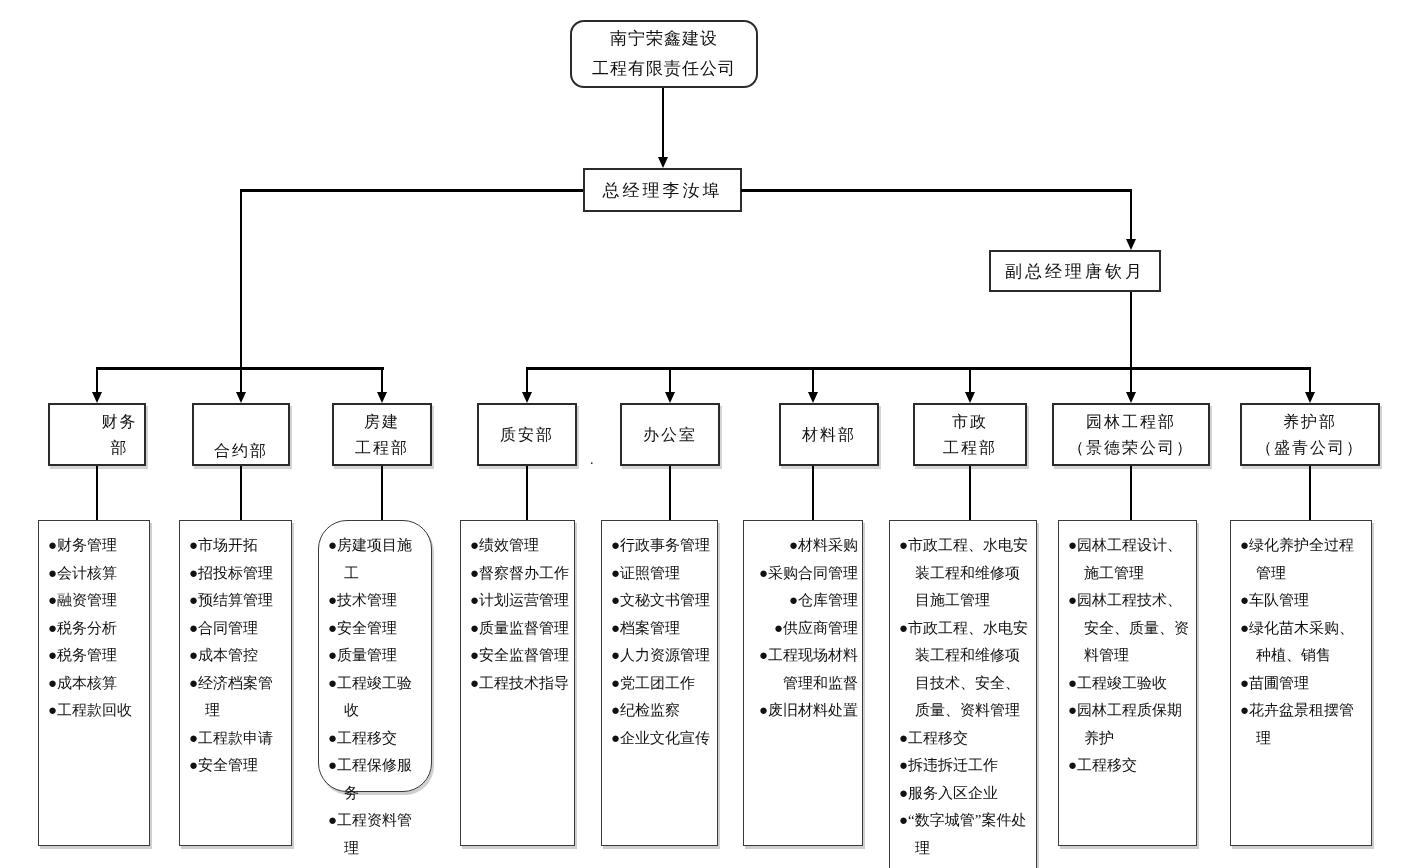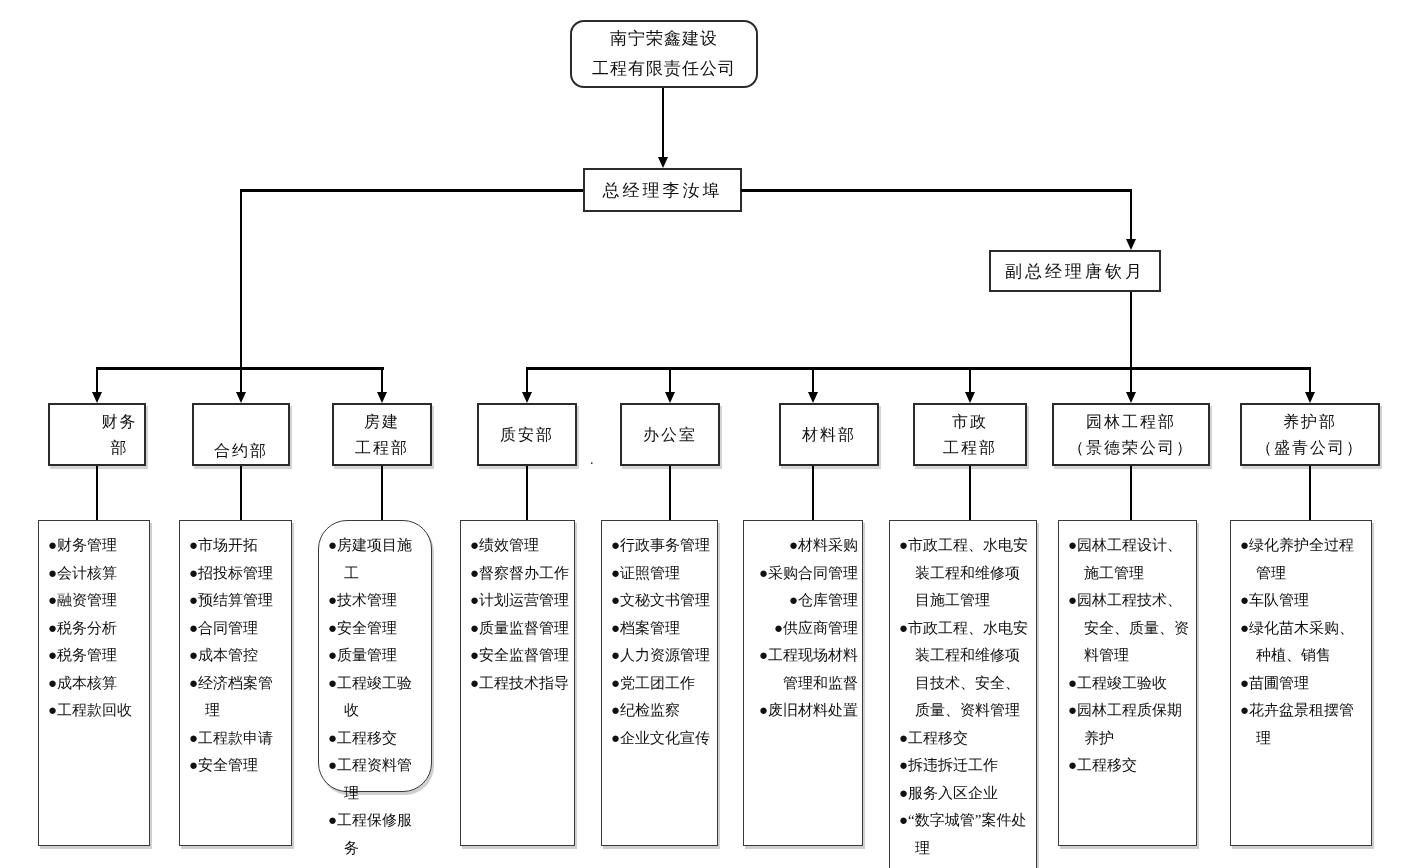--- a/index.html
+++ b/index.html
@@ -114,22 +114,22 @@
         </div>
       </div>
       <div class="vline" style="left: 381px; top: 466px; width: 2px; height: 54px;"></div>
       <div class="list-box" style="left: 318px; top: 520px; width: 114px; height: 272px; border-radius: 29px;">
         <div class="duty">房建项目施工</div>
         <div class="duty">技术管理</div>
         <div class="duty">安全管理</div>
         <div class="duty">质量管理</div>
         <div class="duty">工程竣工验收</div>
         <div class="duty">工程移交</div>
+        <div class="duty">工程保修服务</div>
         <div class="duty">工程资料管理</div>
-        <div class="duty">工程保修服务</div>
       </div>
       <div class="vline" style="left: 526px; top: 367px; width: 2px; height: 26px;"></div>
       <div class="arr" style="left: 522px; top: 392px;"></div>
       <div class="box dept-box" style="left: 477px; top: 403px; width: 100px; height: 63px;">
         <div>
           <div>质安部</div>
         </div>
       </div>
       <div class="vline" style="left: 526px; top: 466px; width: 2px; height: 54px;"></div>
       <div class="list-box" style="left: 460px; top: 520px; width: 115px; height: 326px;">

